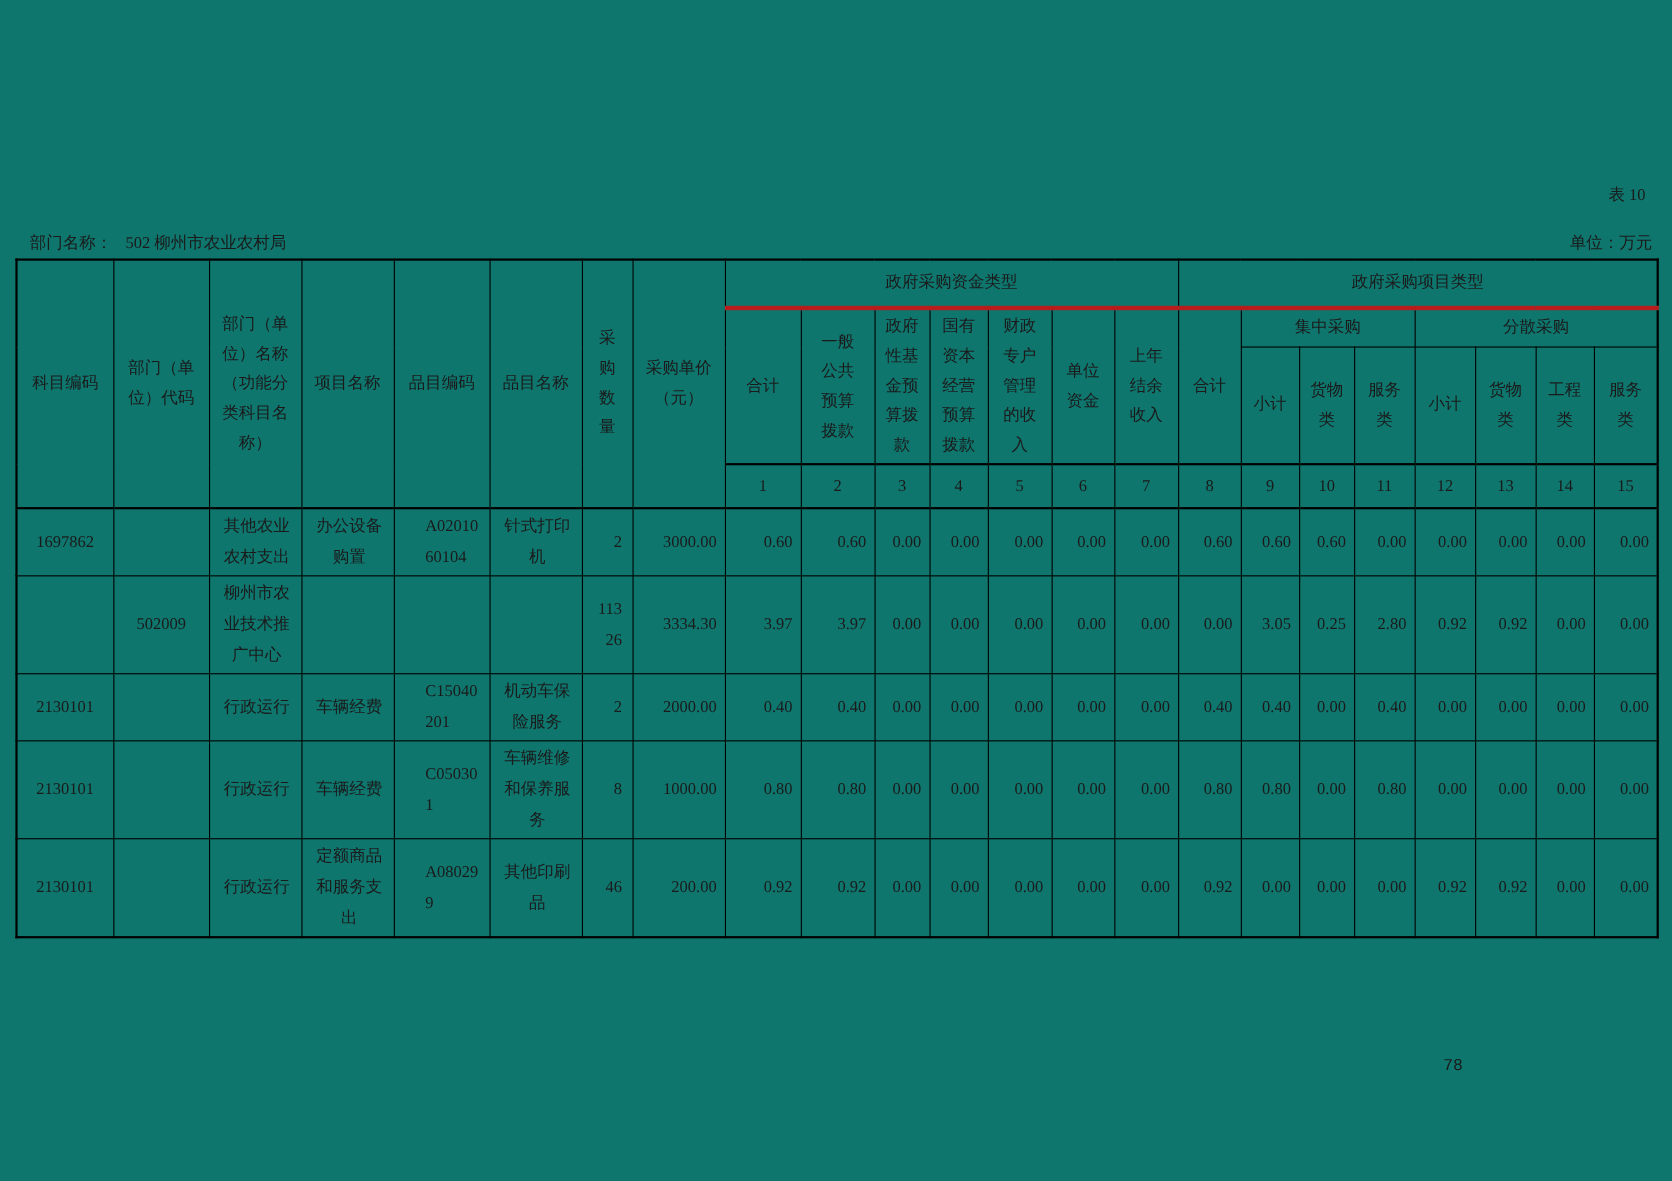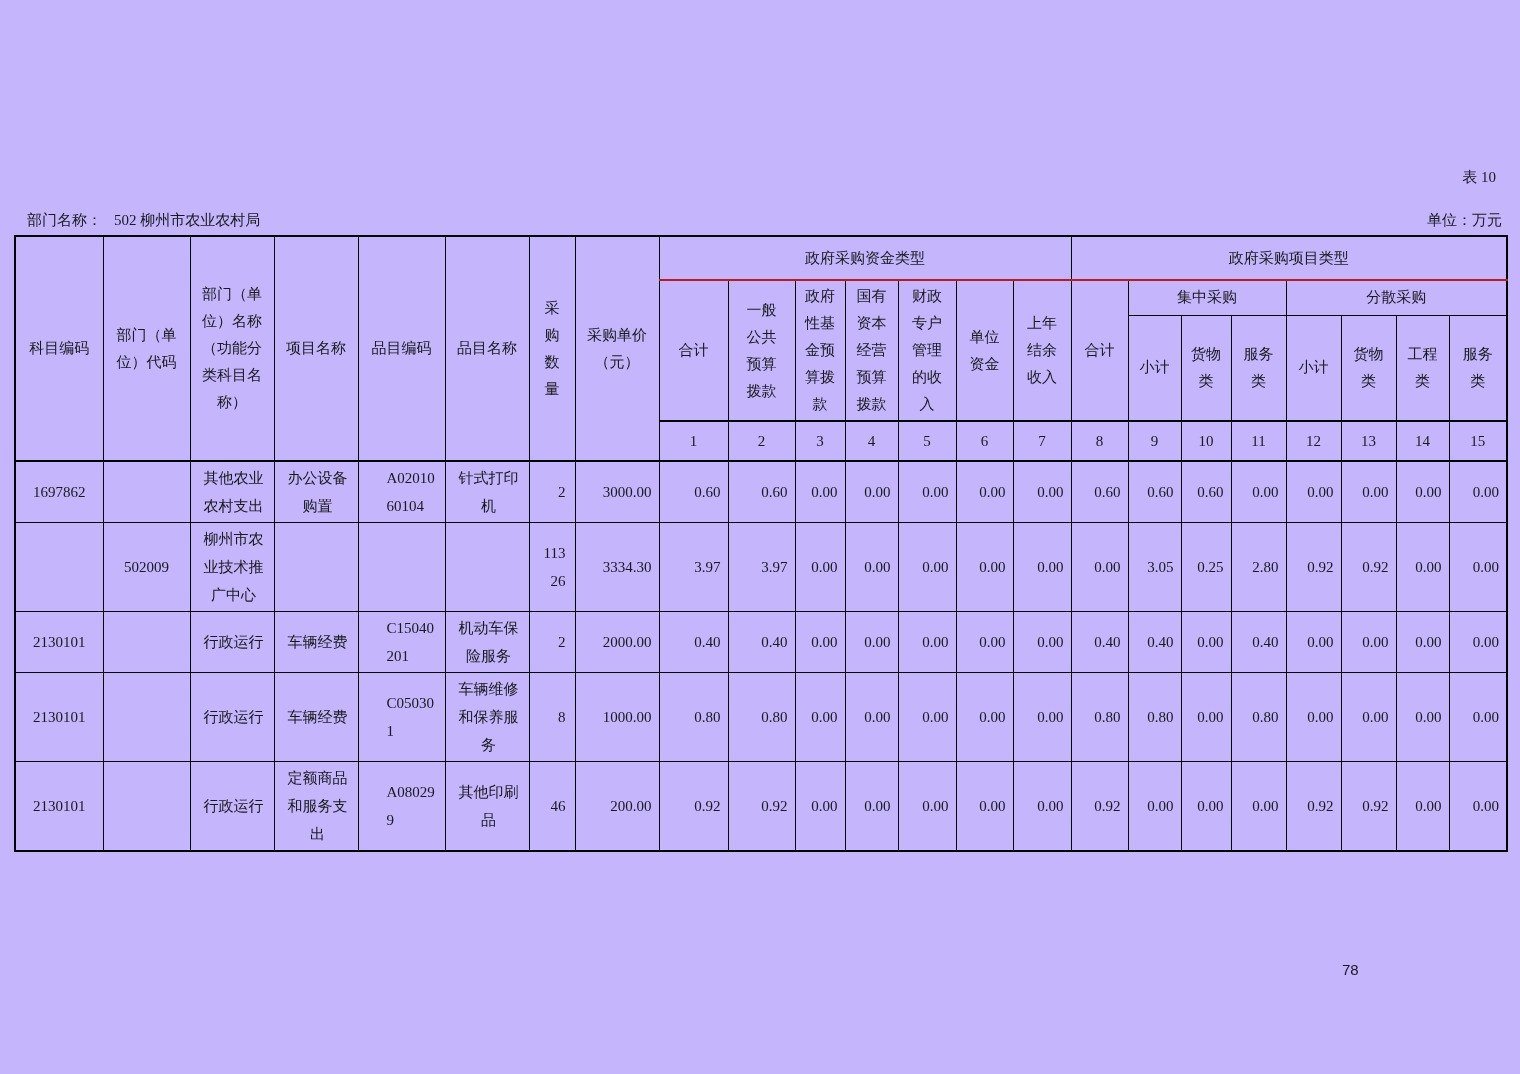--- a/index.html
+++ b/index.html
@@ -1,55 +1,55 @@
 <!DOCTYPE html>
 <html><head>
 <meta charset="utf-8">
 <style>
   html,body { margin:0; padding:0; background:#fff; }
   body { font-family:"Liberation Serif","DejaVu Serif",serif; color:#1a1a1a; }
-  .page { position:relative; width:1520px; height:1074px; background:#c4b5fd; overflow:hidden; }
+  .page { position:relative; width:1520px; height:1074px; background:#0f766e; overflow:hidden; }
 
   .sheet-label { padding:168px 24px 0 0; text-align:right; font-size:15px; }
   .doc-title { margin:16px 0 0 0; text-align:center; font-size:24px; font-weight:bold; letter-spacing:1px; }
   .meta-row { display:flex; justify-content:space-between; align-items:flex-end;
               margin:24px 18px 5px 27px; font-size:15px; }
   .meta-left .val { margin-left:12px; }
 
   table.budget { border-collapse:collapse; table-layout:fixed; width:1492px;
                  margin-left:14px; border:2px solid #000; }
   th, td { border:1px solid #000; font-weight:normal; vertical-align:middle;
            padding:0; overflow:hidden; }
   thead th { text-align:center; font-size:15px; line-height:27px; padding:2px 4px; }
   tr.h1 { height:44px; }
   tr.h2 { height:34px; }
   tr.h3 { height:102px; }
   tr.h4 { height:40px; }
-  tr.h1 th.group { border-bottom:2px solid #b91c1c; }
+  tr.h1 th.group { border-bottom:4px solid #b91c1c; }
   tr.h4 th { border-top:2px solid #000; }
   tbody tr:nth-child(1) { height:58px; }
   tbody tr:nth-child(2) { height:86px; }
   tbody tr:nth-child(3) { height:55px; }
   tbody tr:nth-child(4) { height:87px; }
   tbody tr:nth-child(5) { height:85px; }
   tbody tr:first-child td { border-top:2px solid #000; }
 
   .w1 { display:inline-block; width:1.1em; }
   .w2 { display:inline-block; width:2.05em; }
   .w4 { display:inline-block; width:4.1em; }
 
   tbody td { font-size:15px; line-height:28px; }
   td.cell-center { text-align:center; }
   td.cell-text   { text-align:center; padding:2px 5px 2px 8px; }
   td.cell-code   { text-align:left; padding:2px 8px 2px 28px; word-break:break-all; }
   td.cell-qty    { text-align:right; padding:2px 9px 2px 10px; word-break:break-all; }
   td.cell-num    { text-align:right; padding:2px 7px; }
 
-  .page-num { position:absolute; left:1342px; top:961px; font-size:15px;
-              font-family:Liberation Sans, sans-serif; }
+  .page-num { position:absolute; left:1312px; top:961px; font-size:15px;
+              font-family:Liberation Mono, monospace; }
 </style>
 </head>
 <body>
 
 <div class="page">
 
   <div class="sheet-label">表 10</div>
 
 
   <div class="meta-row">

